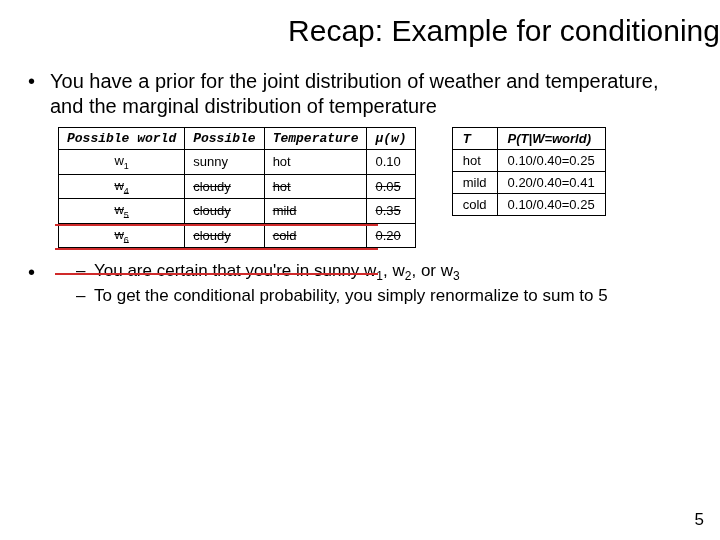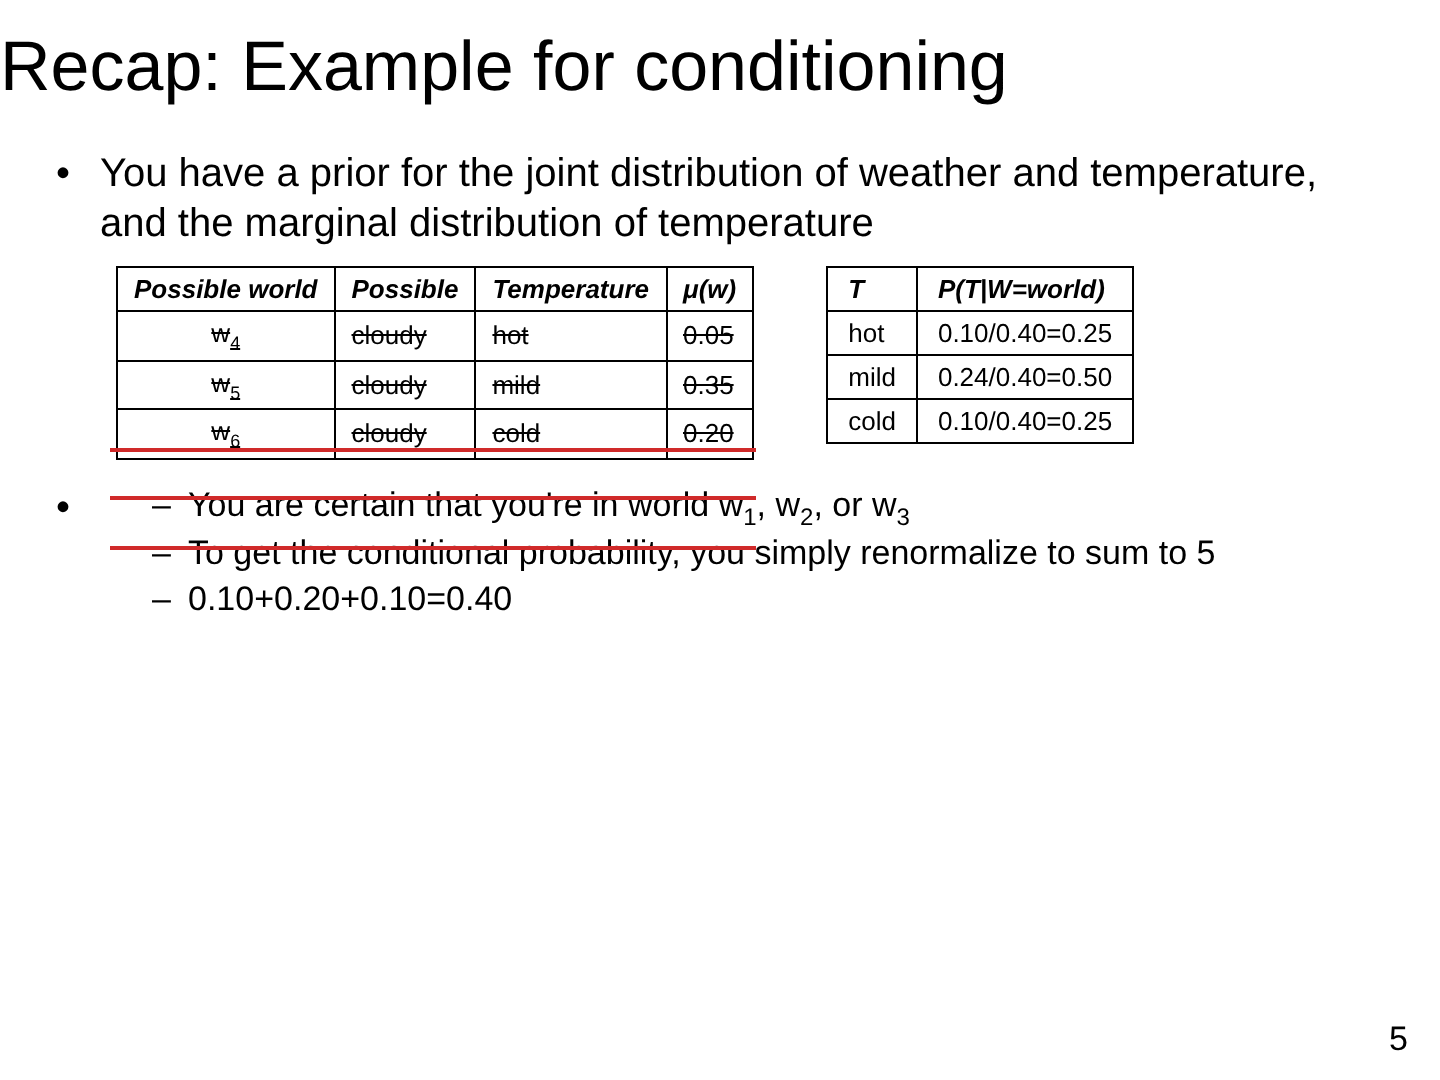--- a/index.html
+++ b/index.html
@@ -6,22 +6,22 @@
   body {
     width: 720px;
     height: 540px;
     background: #fff;
     font-family: Arial, Helvetica, sans-serif;
     color: #000;
     position: relative;
     overflow: hidden;
   }
   .title {
-    text-align: left;
-    font-size: 35px;
+    text-align: right;
+    font-size: 30px;
     font-weight: normal;
     padding: 14px 0 10px 0;
   }
   .content {
     padding: 0 28px;
   }
   ul.main {
     list-style: none;
     margin-left: 0;
     margin-top: 11px;
@@ -50,20 +50,21 @@
   }
   table.worlds th, table.worlds td {
     border: 1.5px solid #000;
     padding: 3px 8px;
     font-size: 13px;
     text-align: left;
   }
   table.worlds th {
     font-weight: bold;
     font-style: italic;
+    font-family: Liberation Mono, monospace;
   }
   table.worlds td.center, table.worlds th.center { text-align: center; }
   table.worlds .sub { font-size: 9px; vertical-align: sub; }
   table.cond th, table.cond td {
     border: 1.5px solid #000;
     padding: 3px 10px;
     font-size: 13px;
     text-align: left;
   }
   table.cond th { font-weight: bold; font-style: italic; }
@@ -119,20 +120,26 @@
   <div class="tables-row">
 
     <table class="worlds">
       <tbody>
           <tr>
         <th>Possible world</th>
         <th>Possible</th>
         <th>Temperature</th>
         <th>μ(w)</th>
       </tr>
+      <tr>
+        <td class="center"><span>w</span><span class="sub">1</span></td>
+        <td>sunny</td>
+        <td>hot</td>
+        <td>0.10</td>
+      </tr>
       <tr class="strike-row" id="sr4">
         <td class="center"><span>w</span><span class="sub">4</span></td>
         <td>cloudy</td>
         <td>hot</td>
         <td>0.05</td>
       </tr>
       <tr class="strike-row" id="sr5">
         <td class="center"><span>w</span><span class="sub">5</span></td>
         <td>cloudy</td>
         <td>mild</td>
@@ -153,40 +160,39 @@
             <tr>
           <th>T</th>
           <th>P(T|W=world)</th>
         </tr>
         <tr>
           <td>hot</td>
           <td>0.10/0.40=0.25</td>
         </tr>
         <tr>
           <td>mild</td>
-          <td>0.24/0.40=0.50</td>
+          <td>0.20/0.40=0.41</td>
         </tr>
         <tr>
           <td>cold</td>
           <td>0.10/0.40=0.25</td>
         </tr>
       </tbody>
         </table>
     </div>
 
   </div>
 
   <ul class="main">
     <li>
       <ul class="sub">
         <li>
-          <span>You are certain that you're in world w</span><span style="font-size:12px;vertical-align:sub">1</span><span>, w</span><span style="font-size:12px;vertical-align:sub">2</span><span>, or w</span><span style="font-size:12px;vertical-align:sub">3</span>
+          <span>You are certain that you're in sunny w</span><span style="font-size:12px;vertical-align:sub">1</span><span>, w</span><span style="font-size:12px;vertical-align:sub">2</span><span>, or w</span><span style="font-size:12px;vertical-align:sub">3</span>
         </li>
         <li>To get the conditional probability, you simply renormalize to sum to 5</li>
-        <li>0.10+0.20+0.10=0.40</li>
       </ul>
     </li>
   </ul>
 
 </div>
 
 <div class="pagenum">5</div>
 
 <div class="strike-overlay" id="ov4" style="left: 54.5px; width: 323.703px; top: 223.578px;"></div>
 <div class="strike-overlay" id="ov5" style="left: 54.5px; width: 323.703px; top: 248.172px;"></div>

